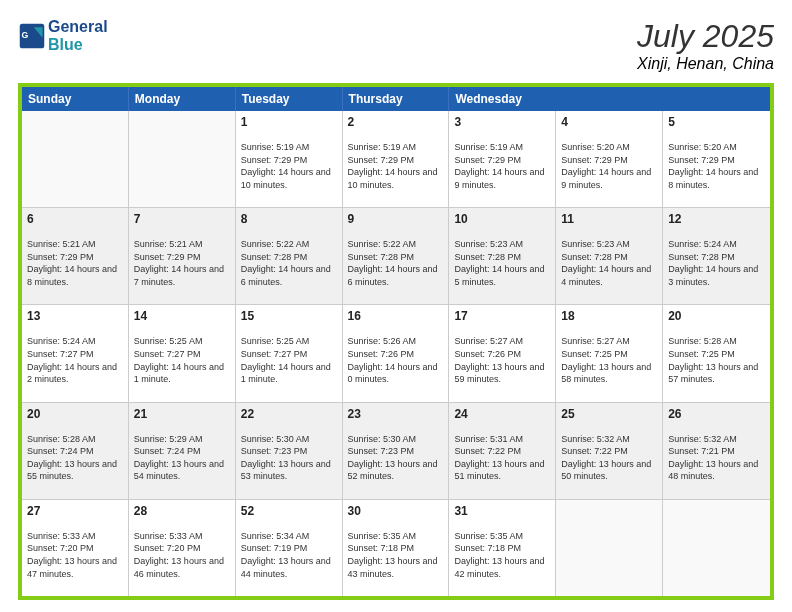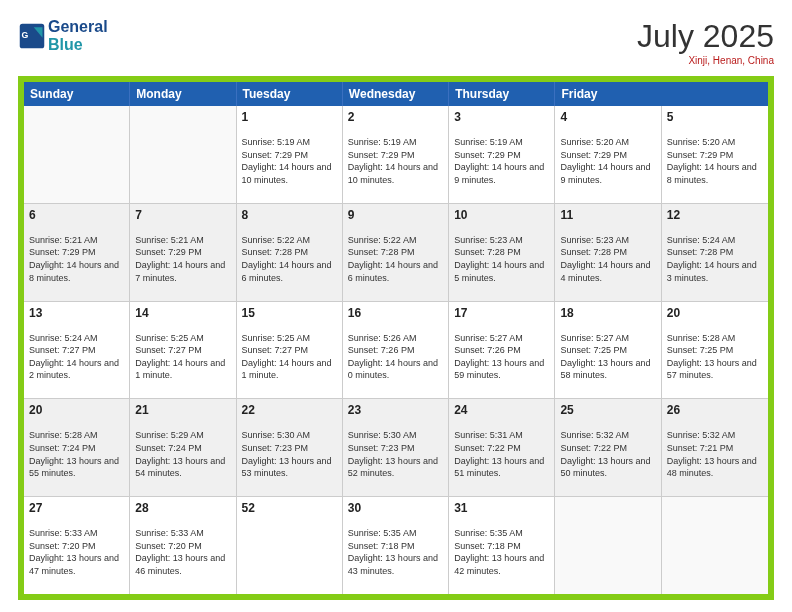--- a/index.html
+++ b/index.html
@@ -36,36 +36,37 @@
     .logo-text span {
       color: #2196a8;
       text-align: center;
     }
     .logo-icon {
       width: 28px;
       height: 28px;
       margin-right: 2px;
     }
     .title-block {
-      text-align: right;
+      text-align: center;
+      font-style: italic;
     }
     .month-title {
       font-size: 32px;
       color: #333;
       font-weight: normal;
     }
     .location {
-      font-size: 10px;
-      color: #b91c1c;
+      font-size: 16px;
+      color: #000000;
     }
     .calendar {
       flex: 1;
       display: flex;
       flex-direction: column;
-      border: 6px solid #84cc16;
+      border: 4px solid #84cc16;
     }
     .cal-header {
       display: grid;
       grid-template-columns: repeat(7, 1fr);
       background: #2060b0;
     }
     .cal-header-cell {
       color: #fff;
       font-size: 12px;
       font-weight: bold;
@@ -132,23 +133,22 @@
       <div class="month-title">July 2025</div>
       <div class="location">Xinji, Henan, China</div>
     </div>
   </div>
 
   <div class="calendar">
     <div class="cal-header">
     <div class="cal-header-cell">Sunday</div>
         <div class="cal-header-cell">Monday</div>
         <div class="cal-header-cell">Tuesday</div>
+        <div class="cal-header-cell">Thursday</div>
         <div class="cal-header-cell">Wednesday</div>
-        <div class="cal-header-cell">Thursday</div>
-        <div class="cal-header-cell">Friday</div>
       </div>
     <div class="cal-body">
     <div class="cal-row">
           <div class="cal-cell empty"></div>
           <div class="cal-cell empty"></div>
           <div class="cal-cell">
             <div class="day-num">1</div>
             <div class="day-info" style="white-space: pre-line;">Sunrise: 5:19 AM
 Sunset: 7:29 PM
 Daylight: 14 hours and 10 minutes.</div>
@@ -318,20 +318,23 @@
 Daylight: 13 hours and 47 minutes.</div>
           </div>
           <div class="cal-cell">
             <div class="day-num">28</div>
             <div class="day-info" style="white-space: pre-line;">Sunrise: 5:33 AM
 Sunset: 7:20 PM
 Daylight: 13 hours and 46 minutes.</div>
           </div>
           <div class="cal-cell">
             <div class="day-num">52</div>
+            <div class="day-info" style="white-space: pre-line;">Sunrise: 5:34 AM
+Sunset: 7:19 PM
+Daylight: 13 hours and 44 minutes.</div>
           </div>
           <div class="cal-cell">
             <div class="day-num">30</div>
             <div class="day-info" style="white-space: pre-line;">Sunrise: 5:35 AM
 Sunset: 7:18 PM
 Daylight: 13 hours and 43 minutes.</div>
           </div>
           <div class="cal-cell">
             <div class="day-num">31</div>
             <div class="day-info" style="white-space: pre-line;">Sunrise: 5:35 AM

